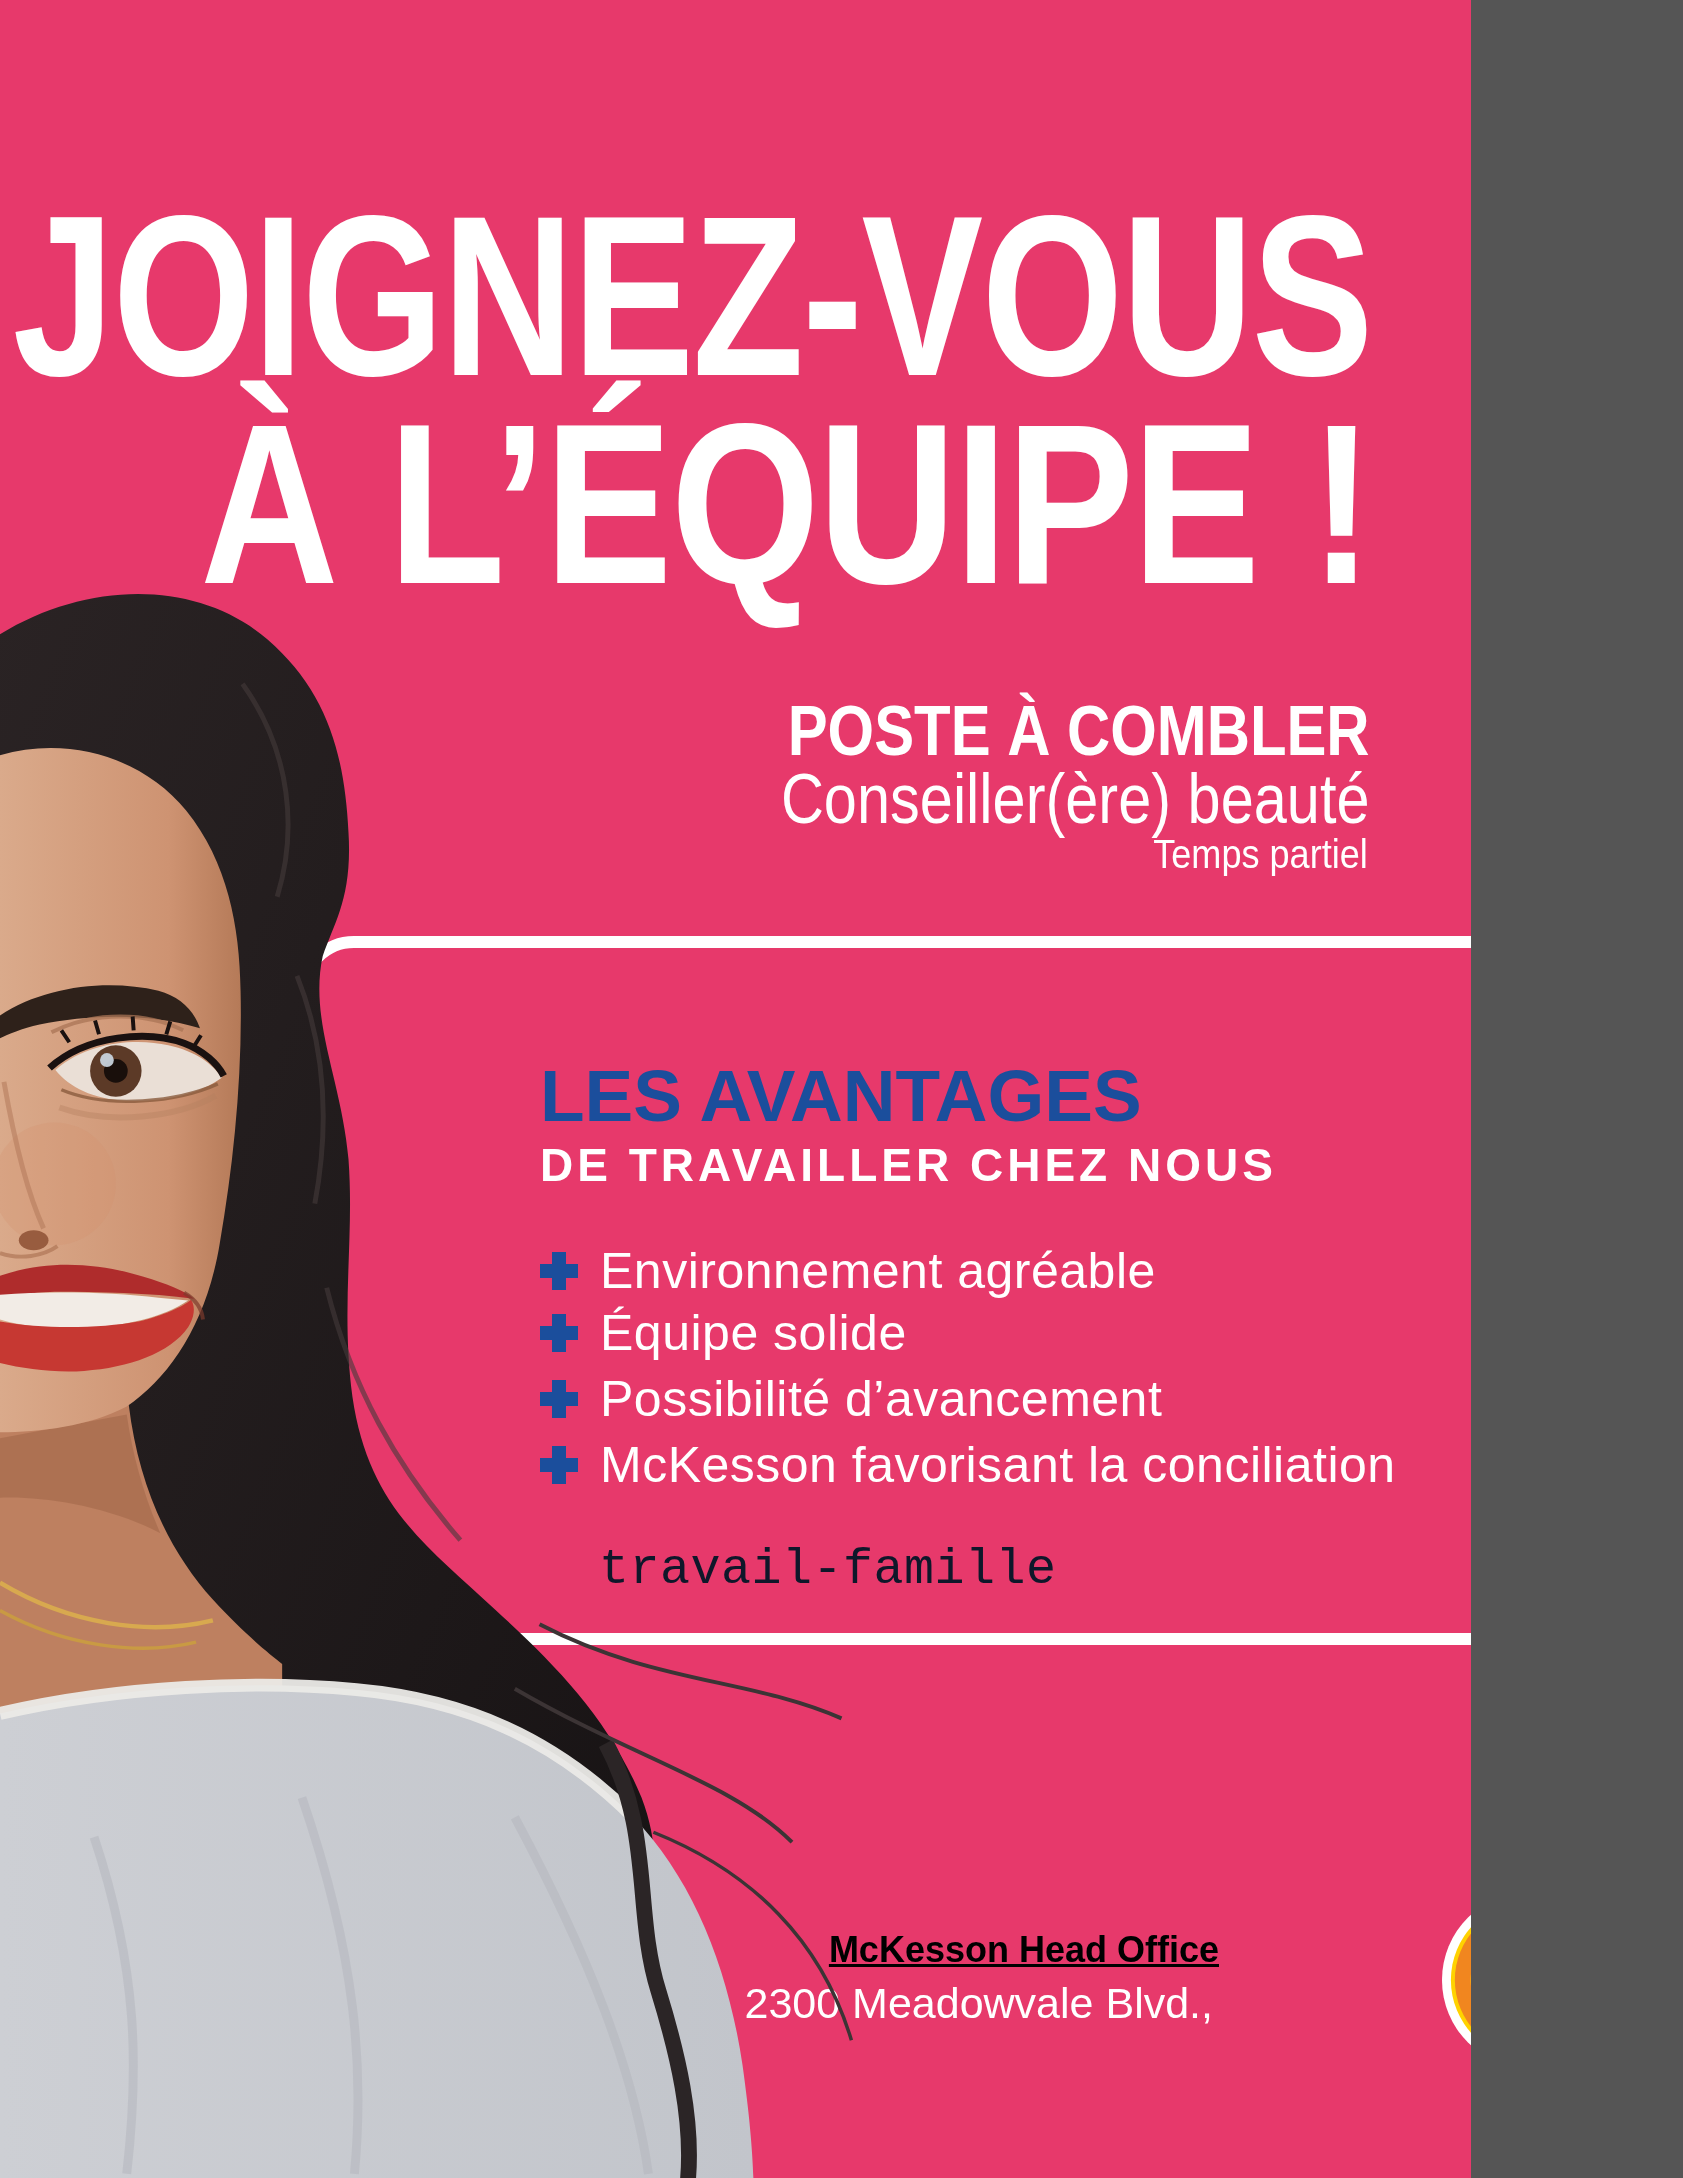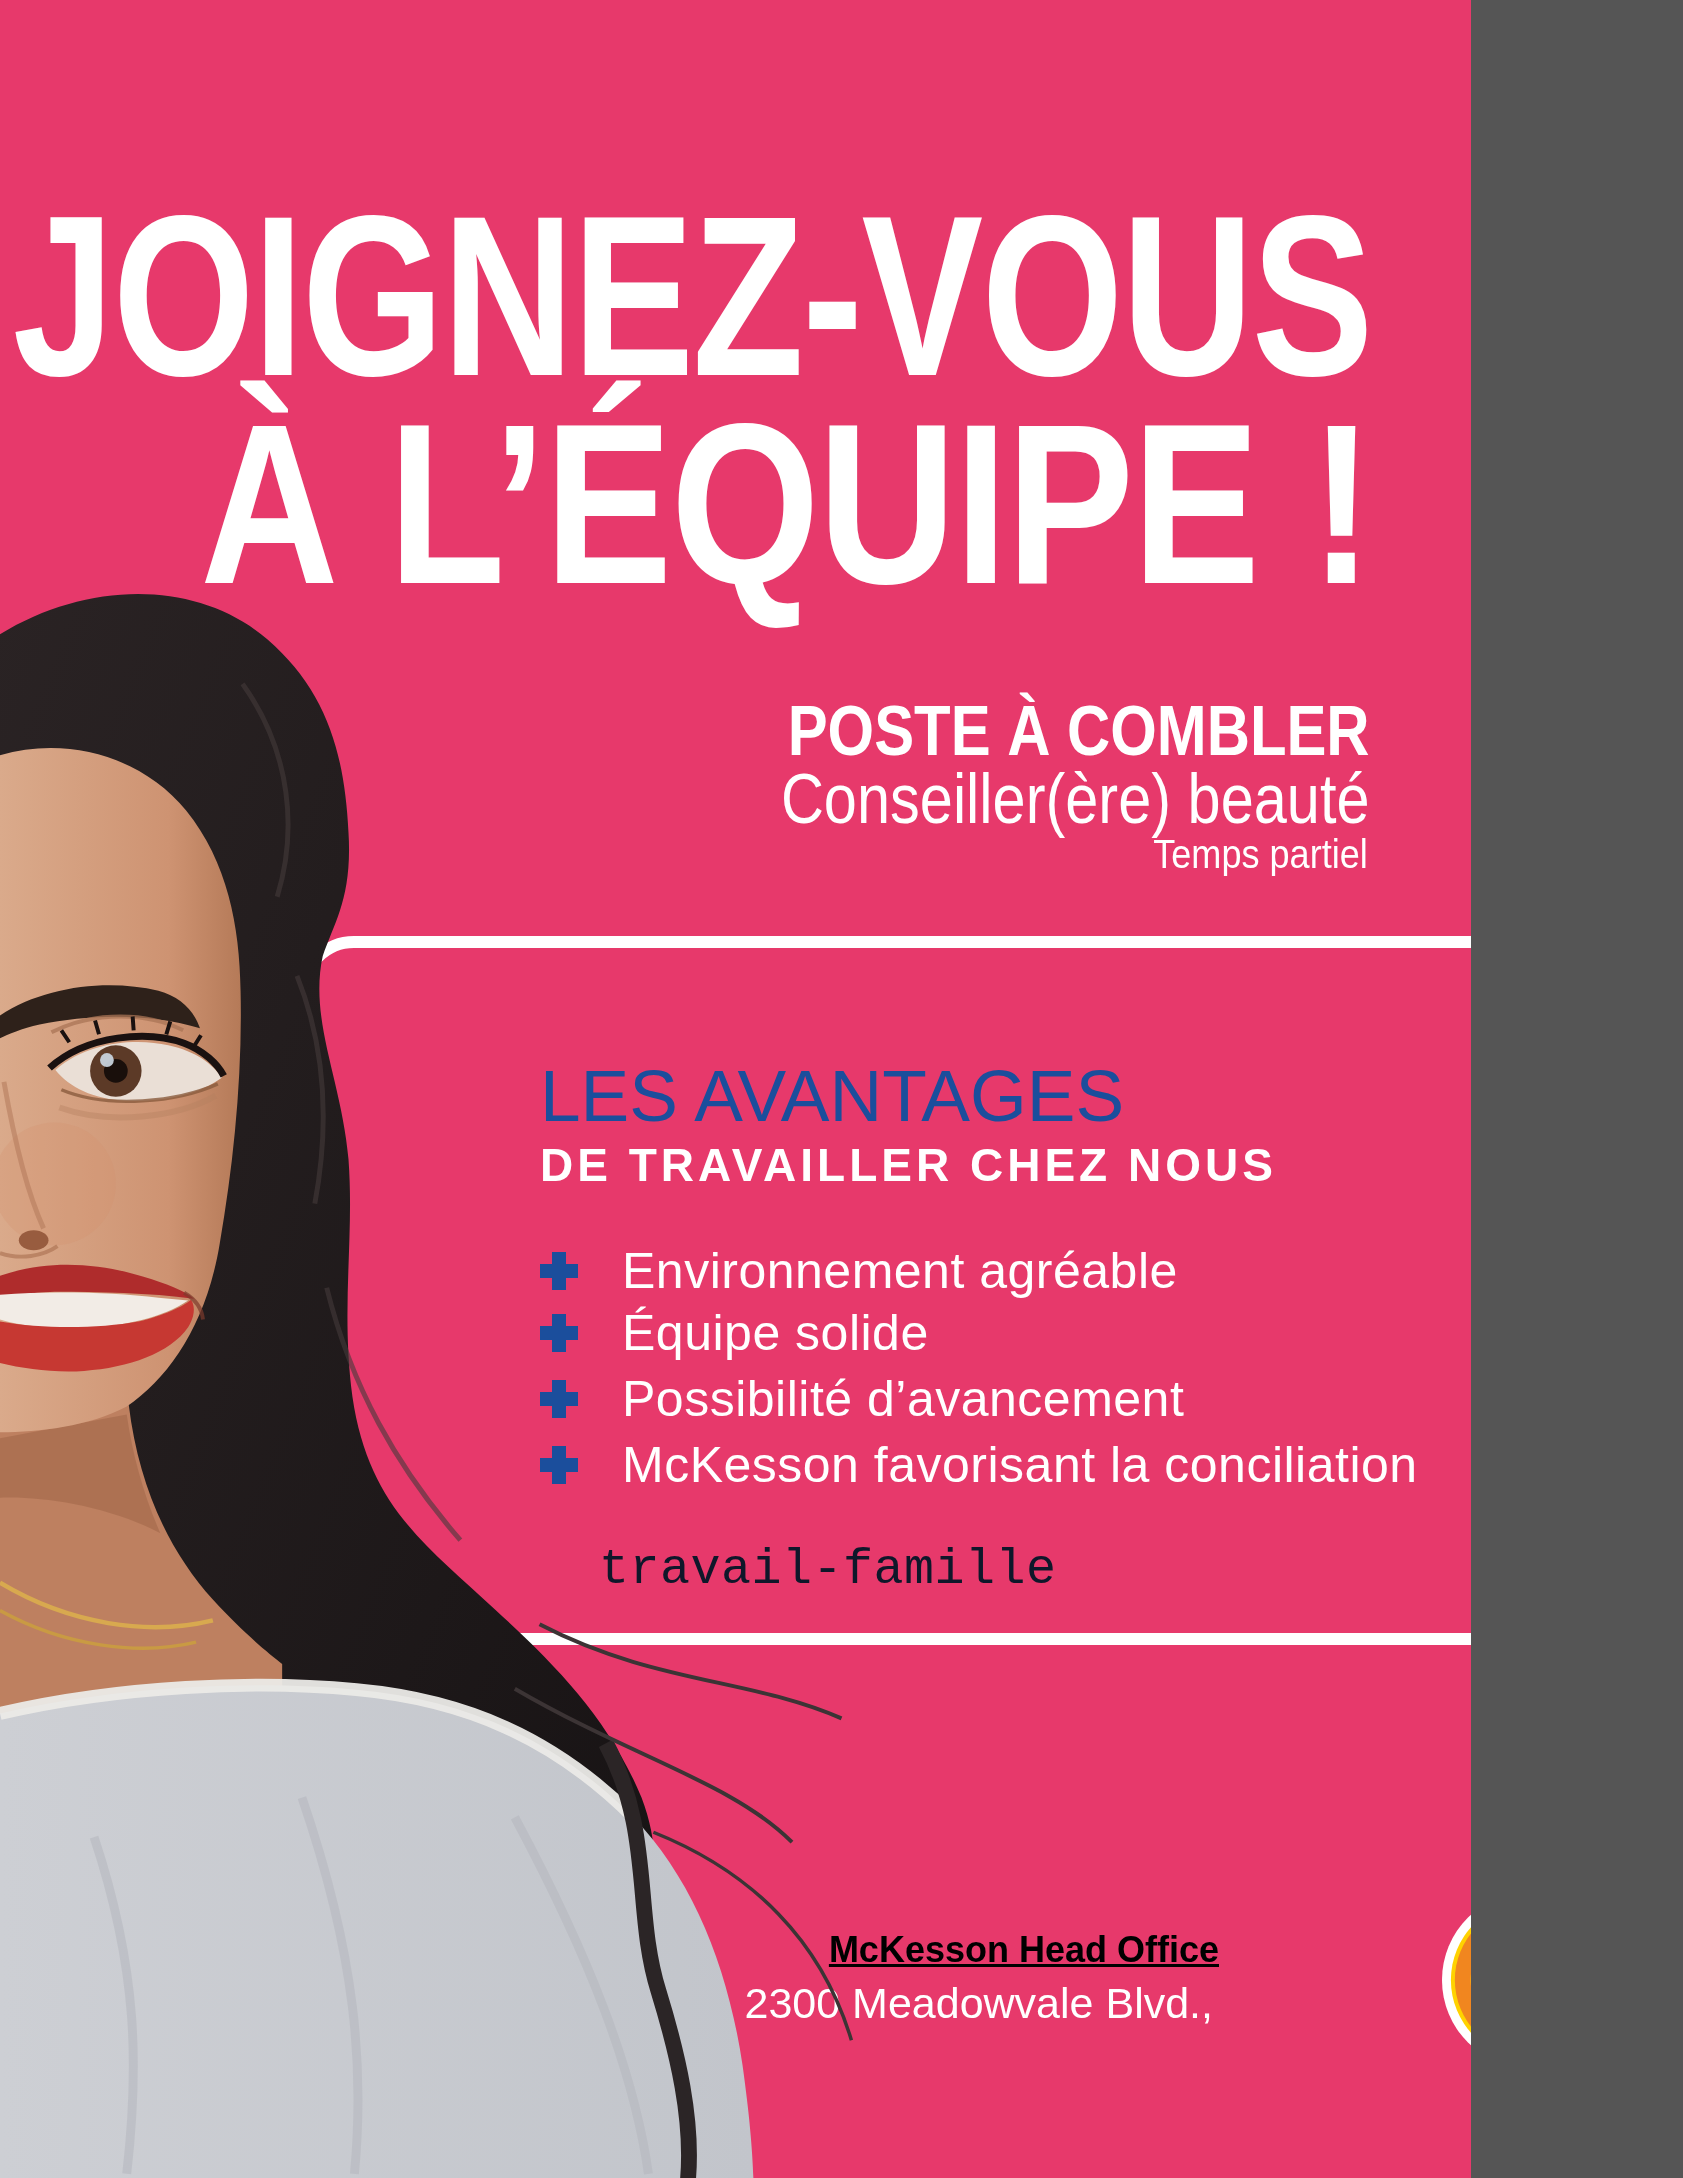--- a/index.html
+++ b/index.html
@@ -39,29 +39,29 @@
 
   
   #benefits-box{
     position:absolute;left:297px;top:936px;
     width:1287px;height:709px;
     border:12px solid #ffffff;border-radius:57px;
     box-sizing:border-box;
   }
   #box-title{
     position:absolute;left:540px;top:1059px;
-    color:#1B4E9C;font-weight:normal;font-size:73px;line-height:1;white-space:nowrap;
+    color:#1B4E9C;font-weight:bold;font-size:73px;line-height:1;white-space:nowrap;
   }
   #box-subtitle{
     position:absolute;left:540px;top:1142px;
     color:#ffffff;font-weight:bold;font-size:46px;line-height:1;letter-spacing:4px;white-space:nowrap;
   }
   .benefit-row{
     position:absolute;left:540px;height:59px;
-    display:flex;align-items:center;white-space:nowrap;gap:22px;
+    display:flex;align-items:center;white-space:nowrap;
   }
   #brow0{top:1241px}#brow1{top:1303px}#brow2{top:1369px}#brow3{top:1435px}
   .plus{
     position:relative;width:38px;height:38px;margin-right:22px;flex:0 0 38px;
   }
   .plus::before,.plus::after{
     content:"";position:absolute;background:#1B4E9C;
   }
   .plus::before{left:0;top:12px;width:38px;height:14px;}
   .plus::after{left:12px;top:0;width:14px;height:38px;}

